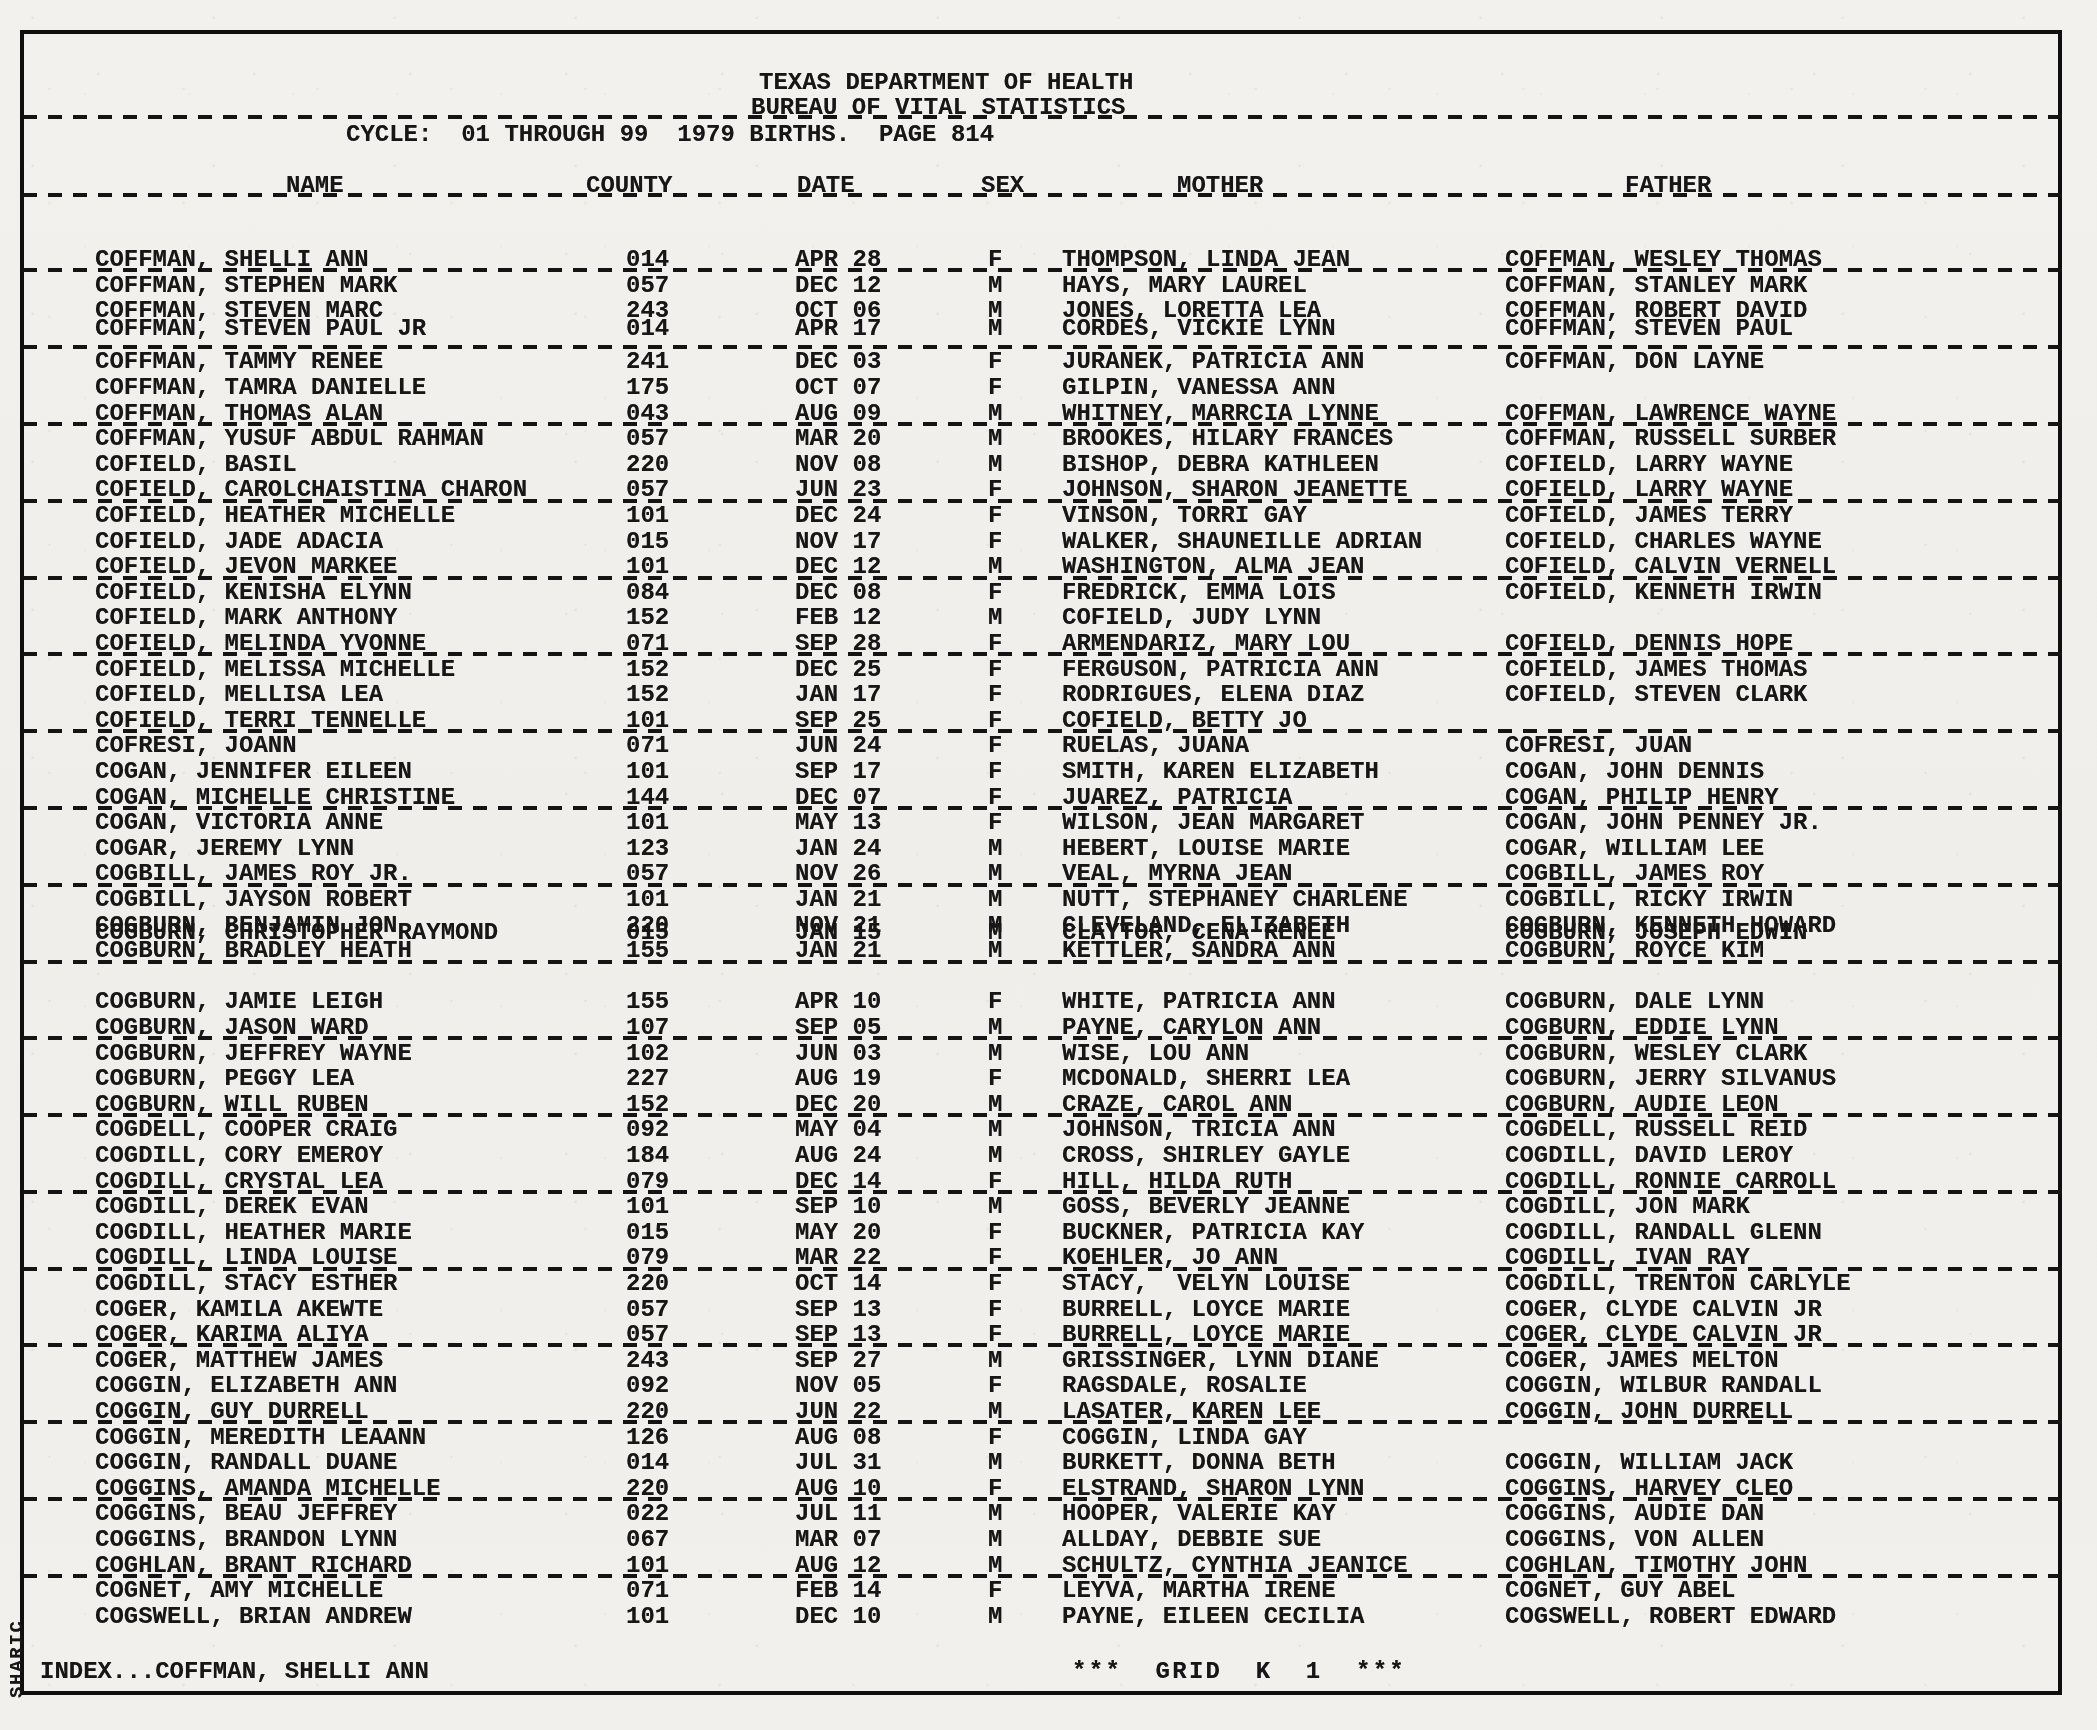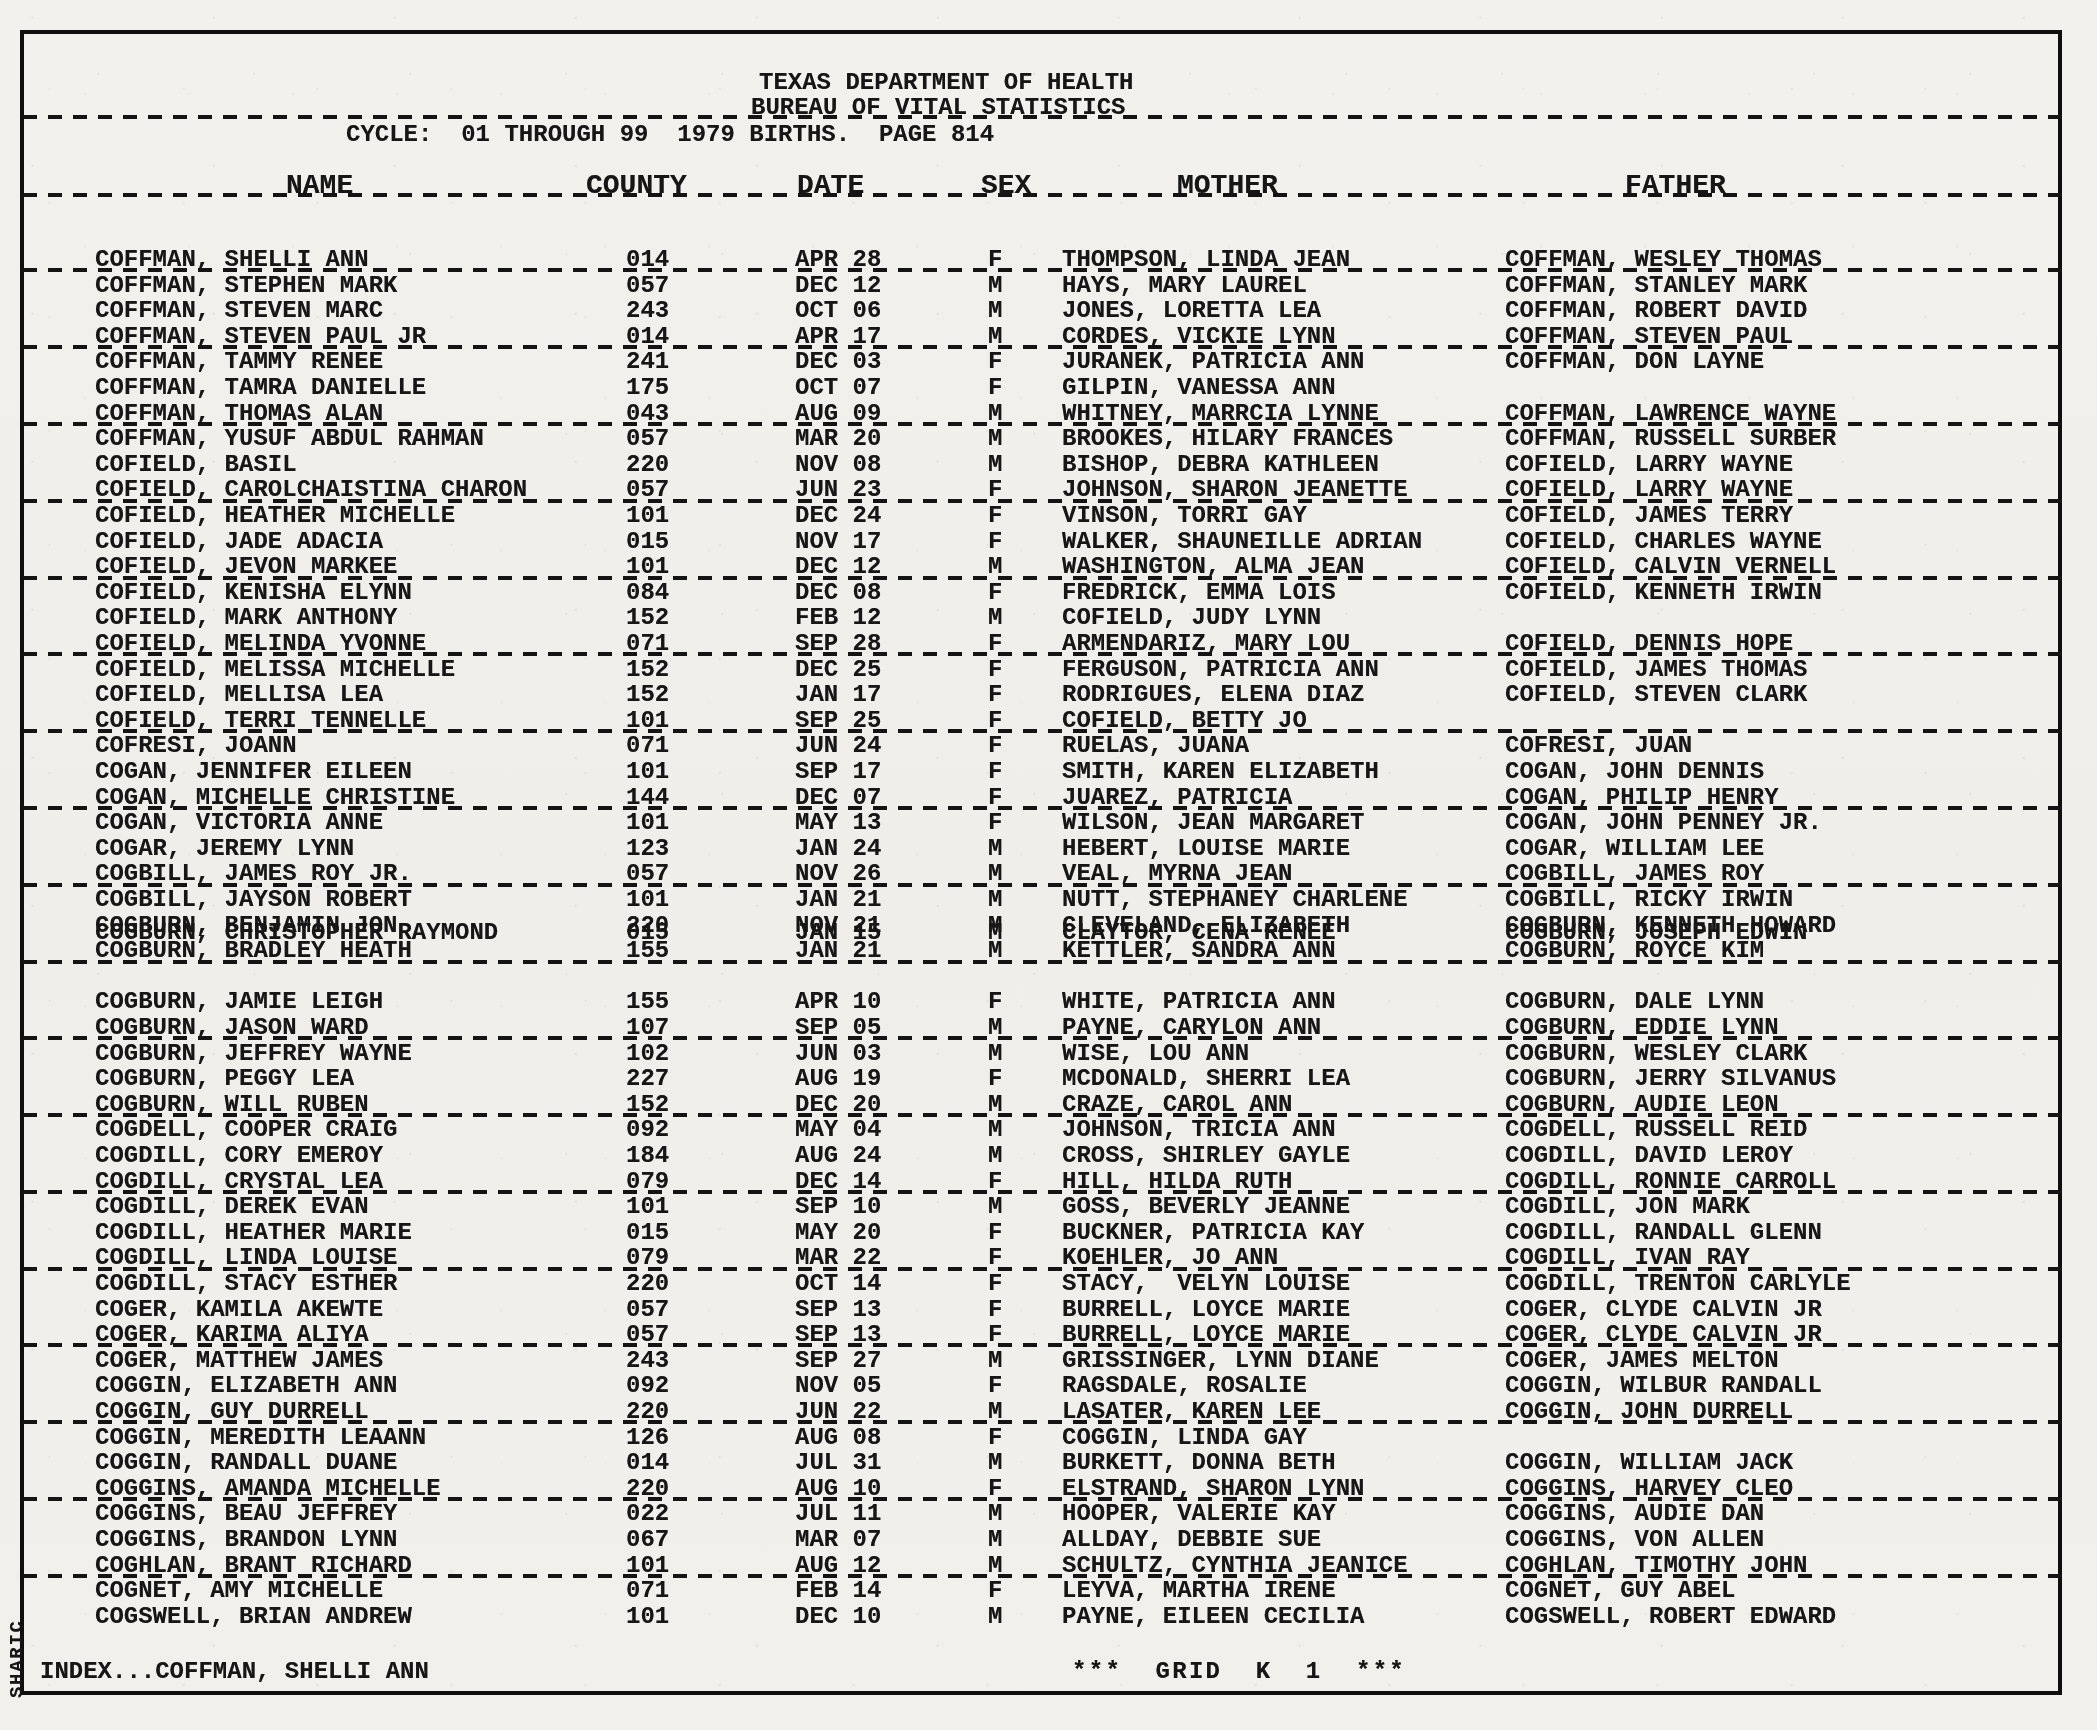--- a/index.html
+++ b/index.html
@@ -19,21 +19,21 @@
   }
   .page-border{
     position:absolute;left:19.6px;top:30px;width:2042px;height:1665px;
     border:4px solid #0f0f0f;box-sizing:border-box;pointer-events:none;
   }
   .t{position:absolute;white-space:pre;font-size:24px;line-height:25.4px;}
   .doc-title{left:759px;top:70px;}
   .doc-subtitle{left:751px;top:95px;}
   .cycle{left:346px;top:122px;}
   .ch{position:absolute;top:0;white-space:pre;}
-  .col-headers{position:absolute;left:0;top:173px;width:2097px;height:26px;font-size:28px;line-height:25.4px;}
+  .col-headers{position:absolute;left:0;top:173px;width:2097px;height:26px;font-size:24px;line-height:25.4px;}
   .ch-name{left:286px;} .ch-county{left:586px;} .ch-date{left:797px;}
   .ch-sex{left:981px;} .ch-mother{left:1177px;} .ch-father{left:1625px;}
   .dash{
     position:absolute;left:23px;width:2048px;height:3.5px;
     background:repeating-linear-gradient(90deg,#141414 0 14px,transparent 14px 25px);
   }
   .dash-a{top:115px;}
   .dash-b{top:193px;}
   .row{position:absolute;left:0;width:1685px;height:26px;font-size:24px;line-height:25.4px;z-index:2;}
   .cell{position:absolute;top:0;white-space:pre;}
@@ -87,21 +87,21 @@
       <span class="cell c-father">COFFMAN, STANLEY MARK</span>
     </div>
     <div class="row" style="top: 298px;">
       <span class="cell c-name">COFFMAN, STEVEN MARC</span>
       <span class="cell c-county">243</span>
       <span class="cell c-date">OCT 06</span>
       <span class="cell c-sex">M</span>
       <span class="cell c-mother">JONES, LORETTA LEA</span>
       <span class="cell c-father">COFFMAN, ROBERT DAVID</span>
     </div>
-    <div class="row" style="top: 324px;">
+    <div class="row" style="top: 316px;">
       <span class="cell c-name">COFFMAN, STEVEN PAUL JR</span>
       <span class="cell c-county">014</span>
       <span class="cell c-date">APR 17</span>
       <span class="cell c-sex">M</span>
       <span class="cell c-mother">CORDES, VICKIE LYNN</span>
       <span class="cell c-father">COFFMAN, STEVEN PAUL</span>
     </div>
     <div class="dash" style="top: 345px;"></div>
     <div class="row" style="top: 349px;">
       <span class="cell c-name">COFFMAN, TAMMY RENEE</span>

